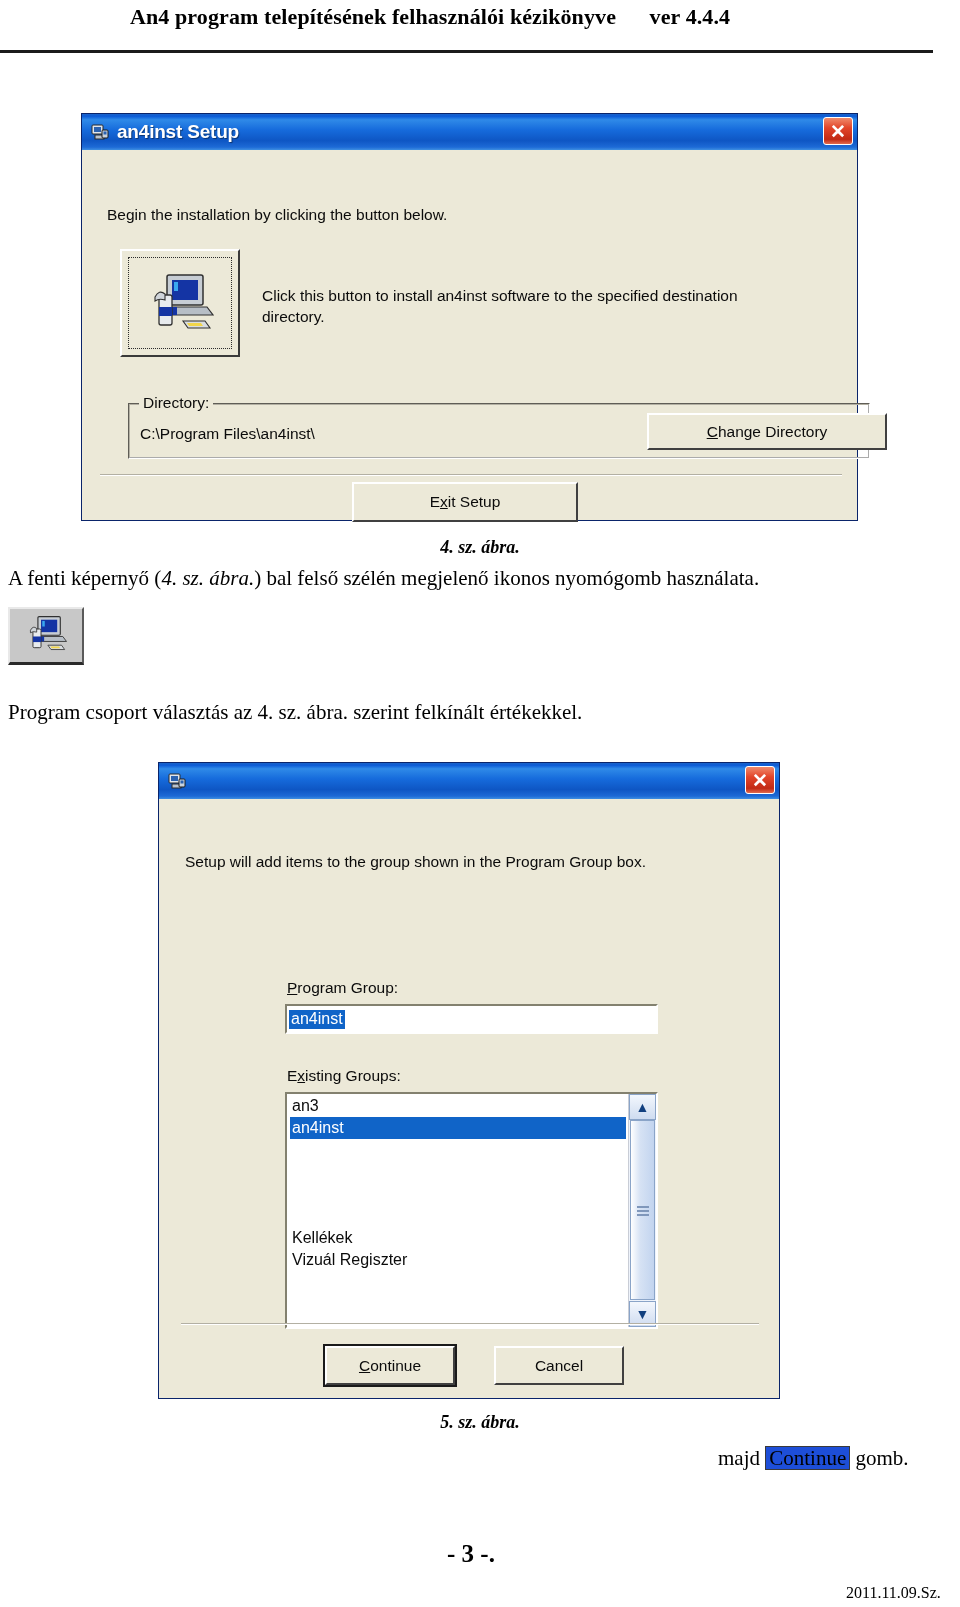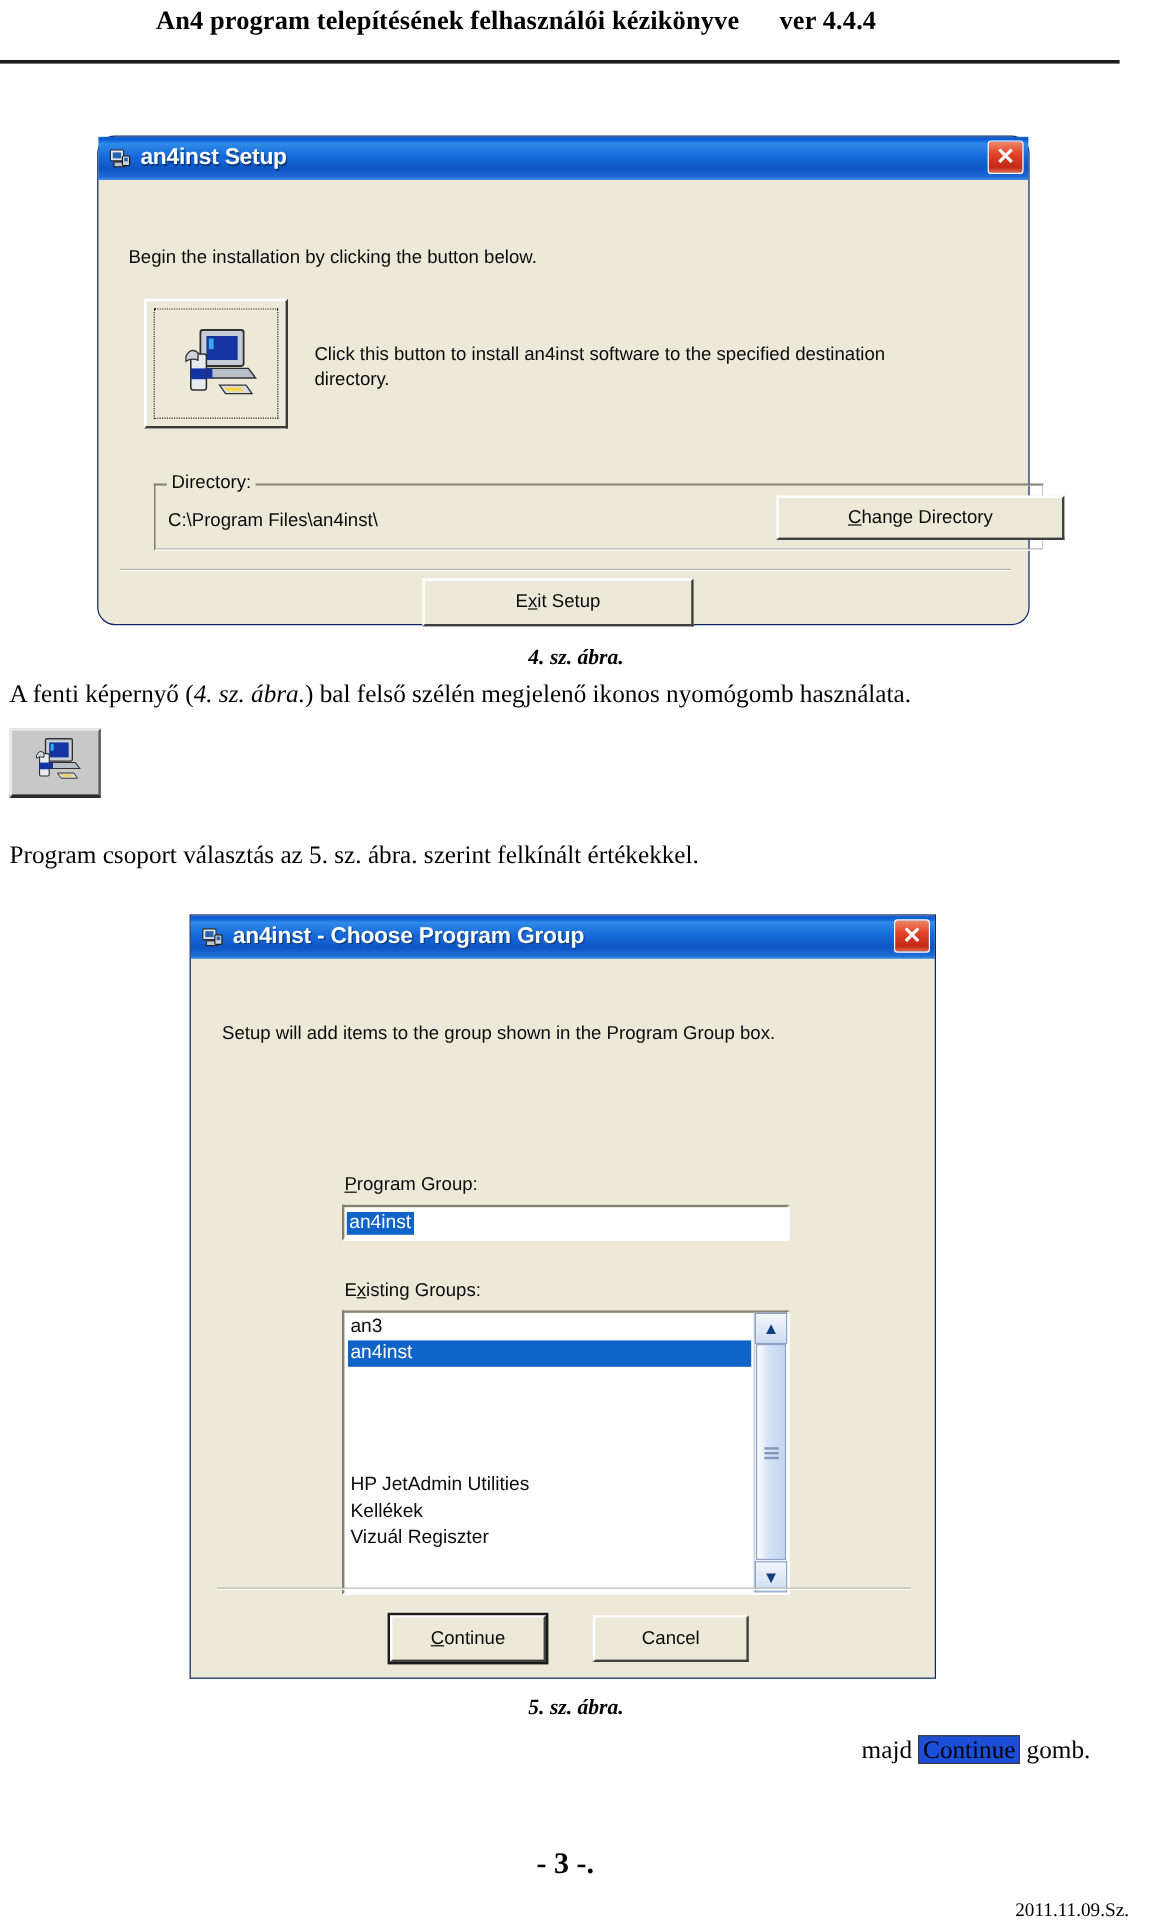--- a/index.html
+++ b/index.html
@@ -65,21 +65,21 @@
   }
 
   .dlg-body {
     position:relative;
     font-family:"Liberation Sans", sans-serif;
     font-size:15.5px;
     color:#0b0b0b;
   }
 
   
-  #dialog-setup { left:81px; top:113px; width:777px; height:408px;border-radius:15px; }
+  #dialog-setup { left:81px; top:113px; width:777px; height:408px; }
   #dialog-setup .dlg-body { height:370px; }
   .setup-intro {
     position:absolute; left:25px; top:56px;
     white-space:nowrap;
   }
   .install-button {
     position:absolute; left:38px; top:99px;
     width:120px; height:108px;
     background:#ece9d8;
     border-top:2px solid #ffffff;
@@ -363,35 +363,34 @@
       <rect x="20" y="40" width="14" height="8" fill="#1434a4"></rect>
       <rect x="16" y="28" width="13" height="30" rx="2" fill="#e8ebee" stroke="#303030" stroke-width="1.5"></rect>
       <rect x="16" y="40" width="13" height="9" fill="#1434a4"></rect>
       <path d="M12 30 q4 -8 10 -3 l0 6 q-6 -2 -10 1 z" fill="#d0d5da" stroke="#303030" stroke-width="1.3"></path>
       <path d="M40 54 h22 l5 7 h-22 z" fill="#d9dde1" stroke="#303030" stroke-width="1.3"></path>
       <path d="M44 56 h14 l2 3 h-14 z" fill="#f2d64b"></path>
     </svg>
   </span>
 </div>
 
-<div class="para" style="left:8px; top:700px;">Program csoport választás az 5. sz. ábra. szerint felkínált értékekkel.</div>
+<div class="para" style="left:8px; top:700px;">Program csoport választás az 4. sz. ábra. szerint felkínált értékekkel.</div>
 
 <div class="dialog" id="dialog-group">
 
   <div class="titlebar">
     <span class="titlebar-icon">
       <svg width="20" height="20" viewBox="0 0 20 20">
         <rect x="2" y="3" width="11" height="9" rx="1" fill="#dfe6ee" stroke="#2a2a2a"></rect>
         <rect x="4" y="5" width="7" height="5" fill="#2b62b0"></rect>
         <rect x="5" y="13" width="9" height="4" fill="#b9c3cf" stroke="#2a2a2a"></rect>
         <rect x="12" y="8" width="6" height="8" rx="1" fill="#c9d3de" stroke="#1c1c1c"></rect>
         <rect x="13.5" y="9.5" width="3" height="3" fill="#2b62b0"></rect>
       </svg>
     </span>
-    <span class="titlebar-text">an4inst - Choose Program Group</span>
     <span class="close-btn">✕</span>
   </div>
 
   <div class="dlg-body">
 
     <div class="grp-intro">
       <div>Setup will add items to the group shown in the Program Group box.</div>
     </div>
 
     <span class="field-label" id="program-group-label">
@@ -407,21 +406,20 @@
     </span>
 
     <div class="listbox">
       <div class="listbox-items" id="listbox-items">
           <div class="list-item">an3</div>
           <div class="list-item selected">an4inst</div>
           <div class="list-item spacer">&nbsp;</div>
           <div class="list-item spacer">&nbsp;</div>
           <div class="list-item spacer">&nbsp;</div>
           <div class="list-item spacer">&nbsp;</div>
-          <div class="list-item">HP JetAdmin Utilities</div>
           <div class="list-item">Kellékek</div>
           <div class="list-item">Vizuál Regiszter</div>
         </div>
       <div class="scrollbar">
         <div class="sb-arrow">▲</div>
         <div class="sb-thumb"></div>
         <div class="sb-grip">
           <div></div>
             <div></div>
             <div></div>

